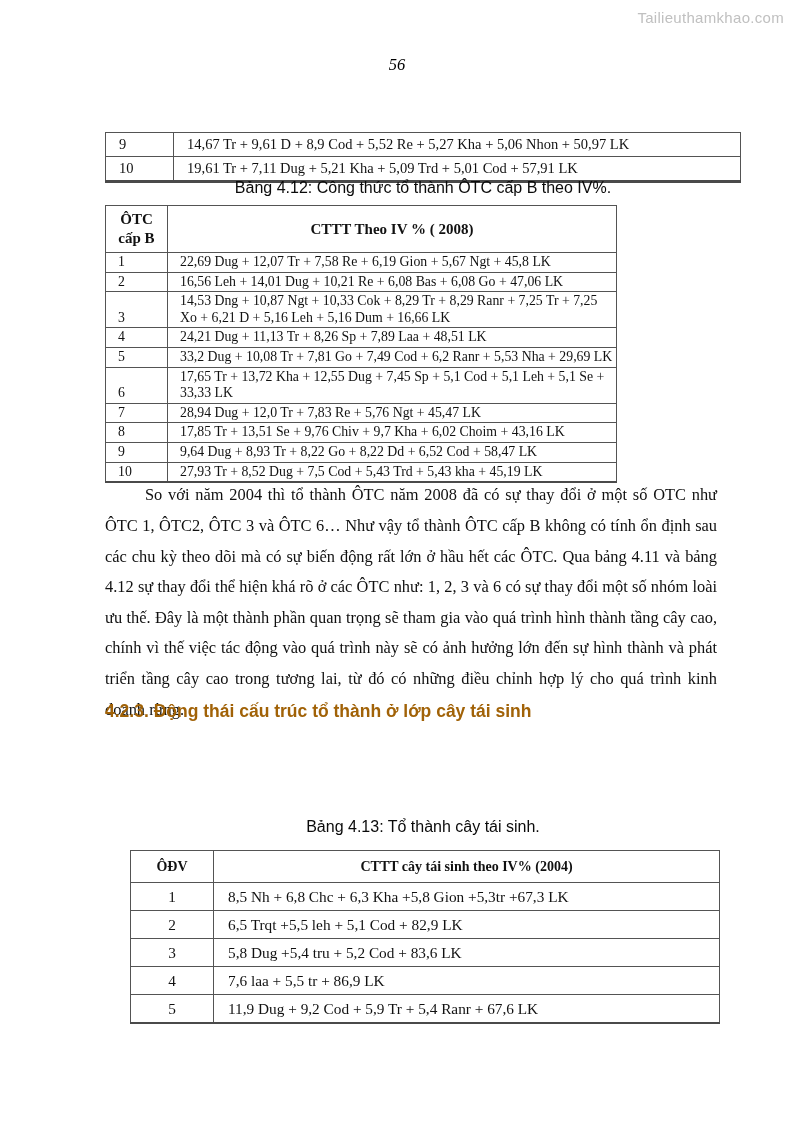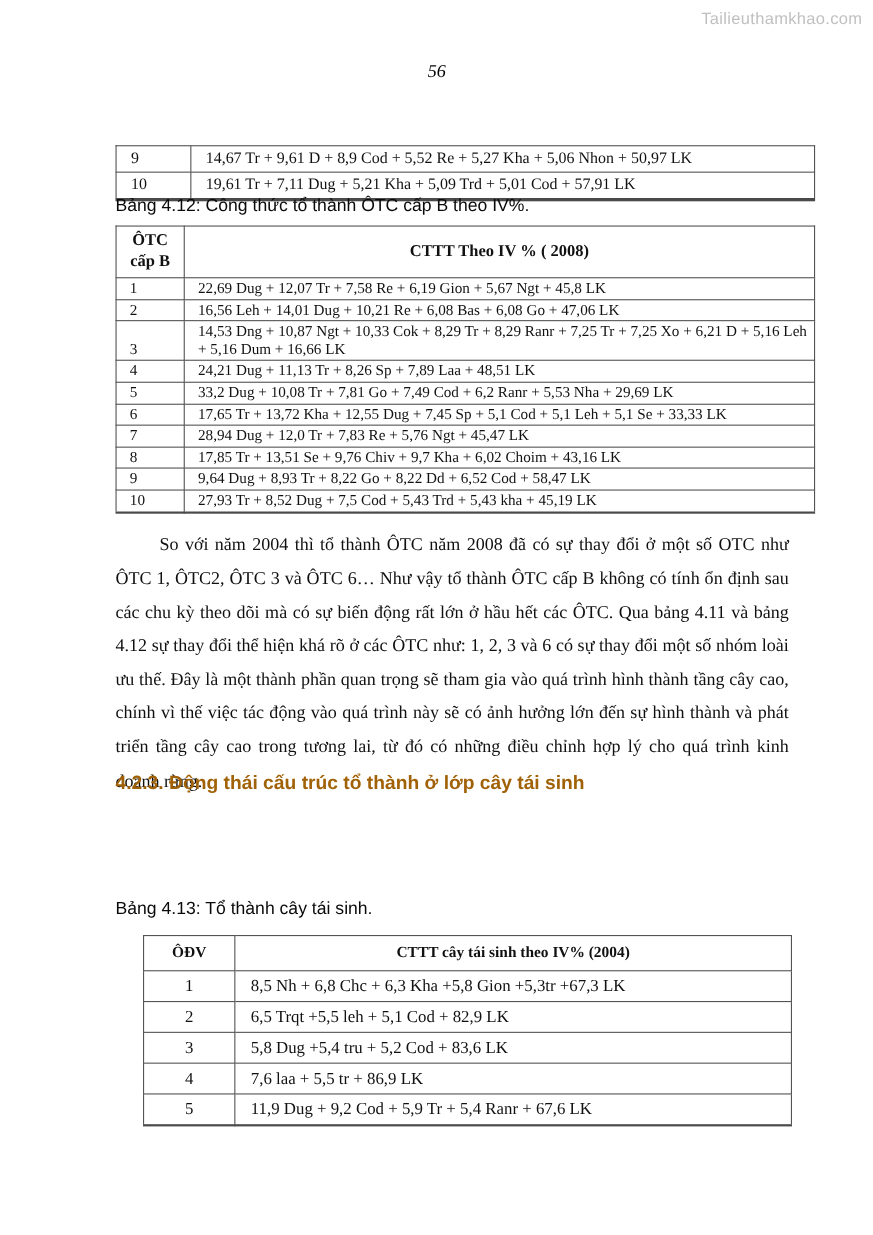--- a/index.html
+++ b/index.html
@@ -42,39 +42,39 @@
   table.tbl td, table.tbl th {
     border: 1.5px solid #545454;
     overflow: hidden;
   }
   
   .tbl-a { left: 105px; top: 132px; width: 636px; border-bottom: 3px solid #4a4a4a; }
   .tbl-a td { height: 21px; font-size: 14.5px; line-height: 17px; }
   .tbl-a td.c1 { width: 53px; padding-left: 13px; }
   .tbl-a td.c2 { padding-left: 13px; padding-right: 4px; }
   
-  .tbl-b { left: 105px; top: 205px; width: 636px; border-bottom: 2.5px solid #4a4a4a; }
+  .tbl-b { left: 105px; top: 205px; width: 512px; border-bottom: 2.5px solid #4a4a4a; }
   .tbl-b th { height: 44px; font-size: 15px; font-weight: bold; text-align: center; line-height: 19px; }
   .tbl-b th.c1 { width: 53px; padding: 0 4px; }
   .tbl-b td { font-size: 13.8px; line-height: 16.6px; padding-top: 1px; padding-bottom: 1px; }
   .tbl-b td.c1 { width: 53px; padding-left: 12px; vertical-align: bottom; }
   .tbl-b td.c2 { padding-left: 12px; padding-right: 3px; vertical-align: middle; }
   
   .tbl-c { left: 130px; top: 850px; width: 590px; border-bottom: 2.5px solid #4a4a4a; }
   .tbl-c th { height: 29px; font-size: 14px; font-weight: bold; text-align: center; }
   .tbl-c th.c1 { width: 80px; }
   .tbl-c td { height: 25px; font-size: 15.3px; line-height: 18px; }
   .tbl-c td.c1 { text-align: center; }
   .tbl-c td.c2 { padding-left: 14px; padding-right: 4px; }
   
   .caption {
     position: absolute;
     left: 105px;
     width: 636px;
-    text-align: left;
+    text-align: center;
     font-family: "Liberation Sans", sans-serif;
     font-size: 16px;
     color: #0a0a0a;
     white-space: nowrap;
   }
   .caption-412 { top: 179px; }
   .caption-413 { top: 818px; }
   .para {
     position: absolute;
     left: 105px;

